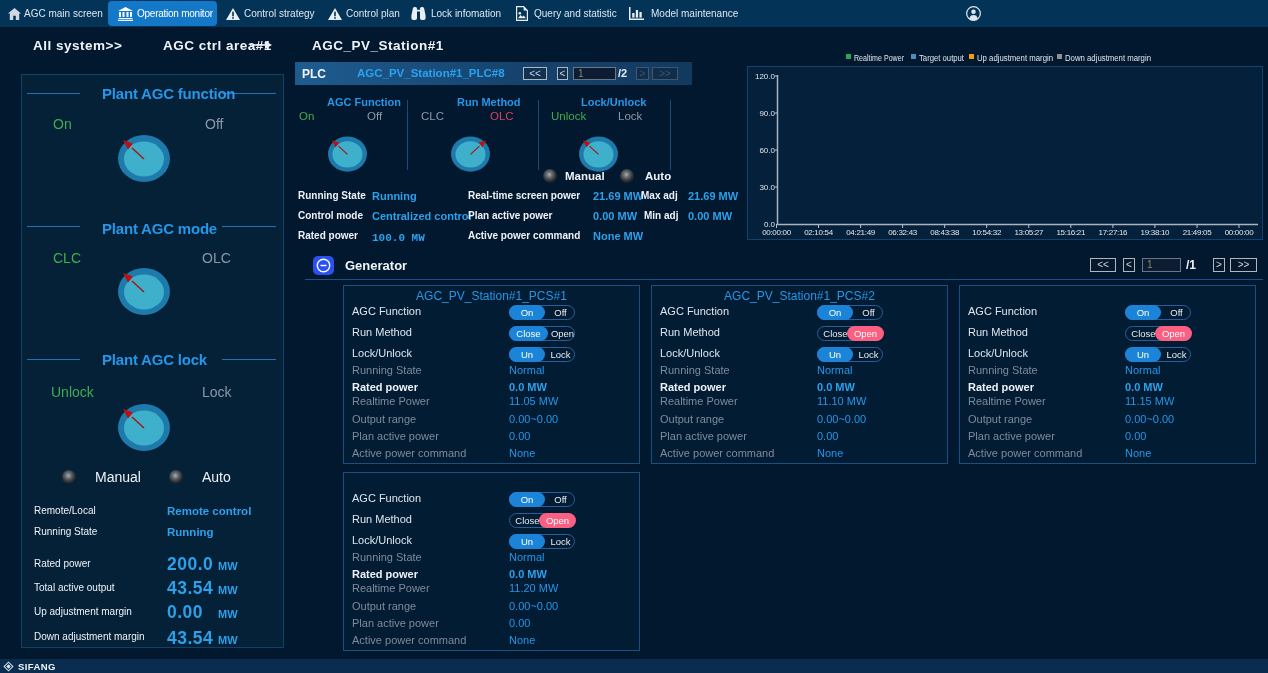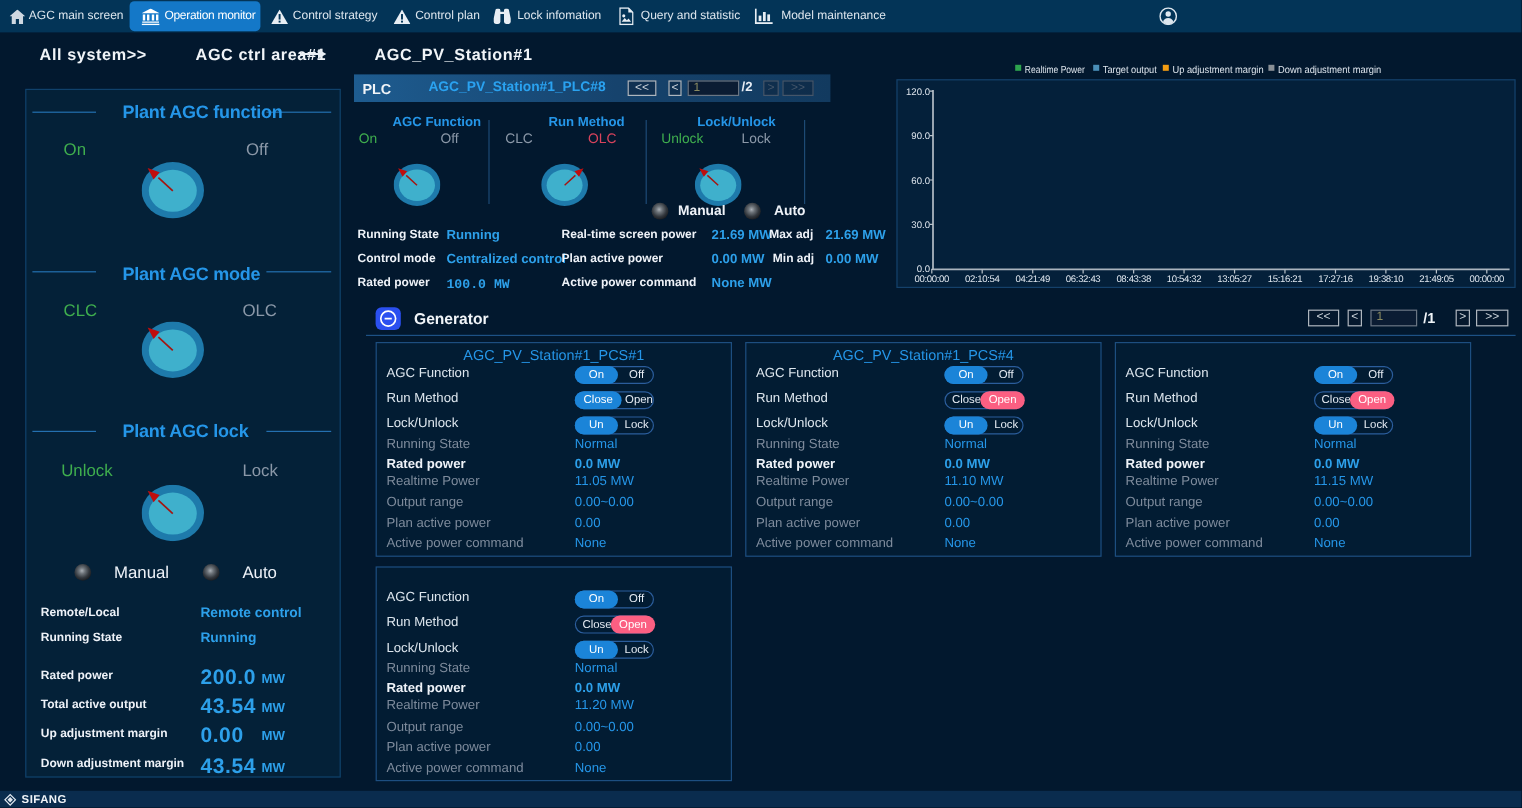--- a/index.html
+++ b/index.html
@@ -17,21 +17,21 @@
 #lpanel { position:absolute; left:21px; top:74px; width:263px; height:574px; background:#042138; border:1px solid #10416b; }
 .ptitle { position:absolute; left:80px; color:#2596e8; font-weight:bold; font-size:15px; letter-spacing:-0.2px; }
 .pline { position:absolute; height:1px; background:#2470b0; }
 .optlbl { position:absolute; font-size:14px; }
 .green { color:#3fae4e; }
 .grey { color:#8b98a8; }
 .knob { position:absolute; }
 
 .sphere { position:absolute; width:14px; height:14px; border-radius:50%;
   background:radial-gradient(circle at 45% 40%, #aab0b6 0%, #6e747a 22%, #33383e 52%, #131519 80%, #1c2734 100%); }
-.kvl { position:absolute; left:12px; color:#eef2f8; font-weight:bold; font-size:10px; }
+.kvl { position:absolute; left:12px; color:#eef2f8; font-weight:normal; font-size:10px; }
 .kvv { position:absolute; left:145px; color:#2da0ea; font-weight:bold; font-size:11.5px; }
 .bignum { position:absolute; left:145px; color:#2da0ea; font-weight:bold; font-size:17.5px; letter-spacing:0.5px; }
 .mwu { position:absolute; left:196px; font-size:11px; font-weight:bold; color:#2da0ea; }
 
 #plchead { position:absolute; left:295px; top:62px; width:397px; height:23px;
   background:linear-gradient(90deg,#1e5c90 0%, #16436d 55%, #123a5f 100%); }
 #plchead > * { position:absolute; }
 .pgbtn { display:inline-block; border:1px solid #aeb6be; color:#cfd6dd; font-size:10px; text-align:center; background:rgba(10,25,45,0.4); }
 .pgbtn.dis { border-color:#45566a; color:#45566a; }
 .pginput { display:inline-block; border:1px solid #6a7684; background:#0b1c33; color:#8a8a60; font-size:10px; padding-left:4px; }
@@ -40,21 +40,21 @@
 .red { color:#d8435c; }
 .rowlbl { position:absolute; color:#eef2f8; font-weight:bold; font-size:10px; white-space:nowrap; }
 .rowval { position:absolute; color:#2da0ea; font-weight:bold; font-size:11px; white-space:nowrap; }
 .vdiv { position:absolute; width:1px; background:#1d4a75; }
 
 #chart { position:absolute; left:747px; top:66px; width:516px; height:174px; background:#04203a; border:1px solid #14416b; }
 
 #genicon { position:absolute; left:313px; top:256px; width:21px; height:19px; background:#2b50f0; border-radius:5px; }
 #genline { position:absolute; left:305px; top:279px; width:958px; height:1px; background:#1d5185; }
 
-.card { position:absolute; width:297px; height:179px; border:1px solid #1d4e80; background:#021c33; }
+.card { position:absolute; width:297px; height:179px; border:1px solid #1d4e80; background:#021c33;margin-left:30px; }
 .card .title { position:absolute; top:3px; width:100%; text-align:center; color:#2596e8; font-size:12px; }
 .card .lbl { position:absolute; left:8px; font-size:11px; color:#dde6ee; }
 .card .lblg { position:absolute; left:8px; font-size:11px; color:#7e8b9c; }
 .card .lblw { position:absolute; left:8px; font-size:11px; color:#eef2f8; font-weight:bold; }
 .card .val { position:absolute; left:165px; font-size:11px; color:#2596e8; }
 .card .valb { position:absolute; left:165px; font-size:11px; color:#2da0ea; font-weight:bold; }
 .toggle { position:absolute; left:165px; width:66px; height:15px; border:1px solid #2b5d9c; border-radius:8.5px; }
 .tseg { position:absolute; top:0; height:13px; line-height:14px; font-size:9.5px; color:#e6ecf4; text-align:center; }
 .tact { position:absolute; top:-1px; height:15px; line-height:16px; border-radius:8.5px; font-size:9.5px; color:#fff; text-align:center; }
 .tblue { background:#1b84d8; }
@@ -373,21 +373,21 @@
     <div class="val" style="top:109px;">11.05 MW</div>
     <div class="lblg" style="top:127px;">Output range</div>
     <div class="val" style="top:127px;">0.00~0.00</div>
     <div class="lblg" style="top:144px;">Plan active power</div>
     <div class="val" style="top:144px;">0.00</div>
     <div class="lblg" style="top:161px;">Active power command</div>
     <div class="val" style="top:161px;">None</div>
   </div>
 
   <div class="card" style="left:621px; top:285px;">
-    <div class="title">AGC_PV_Station#1_PCS#4</div>
+    <div class="title">AGC_PV_Station#1_PCS#2</div>
     <div class="lbl" style="top:19px;">AGC Function</div>
     <div class="toggle" style="top:19px;">
         <span class="tseg" style="left:36px; width:29px;">Off</span>
         <span class="tact tblue" style="left:-1px; width:36px;">On</span>
       </div>
     <div class="lbl" style="top:40px;">Run Method</div>
     <div class="toggle" style="top:40px;">
         <span class="tseg" style="left:3px; width:29px;">Close</span>
         <span class="tact tpink" style="left:29px; width:37px;">Open</span>
       </div>

